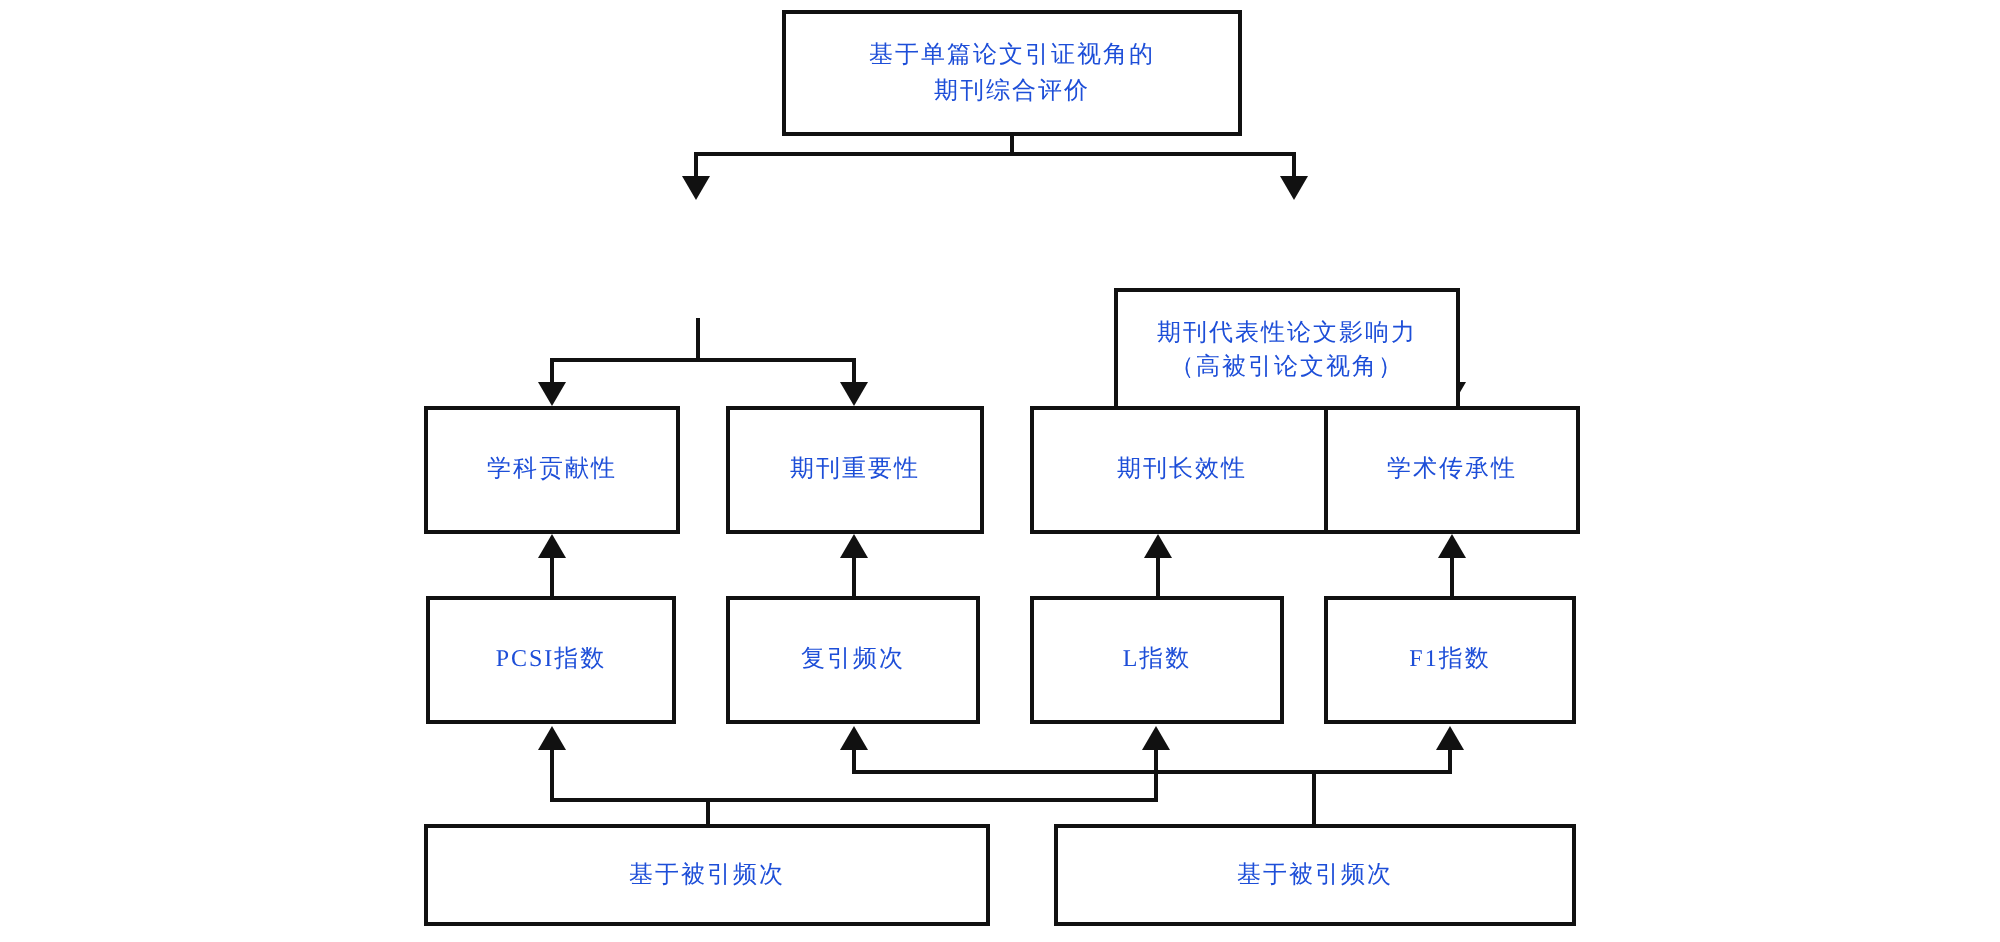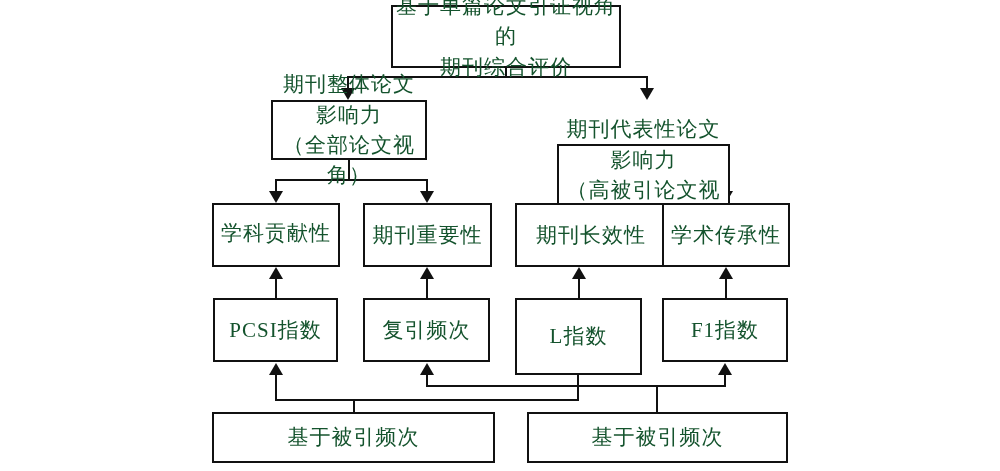--- a/index.html
+++ b/index.html
@@ -19,26 +19,26 @@
     position: absolute;
     left: 0; top: 0;
     width: 1000px;
     height: 471px;
   }
   .node {
     position: absolute;
     box-sizing: border-box;
     background: #ffffff;
     border: 2px solid #111111;
-    color: #14532d;
+    color: #1d4ed8;
     display: flex;
     align-items: center;
     justify-content: center;
     text-align: center;
-    font-size: 21px;
+    font-size: 12px;
     line-height: 1.45;
     letter-spacing: 1px;
     white-space: pre-line;
   }
 </style>
 </head>
 <body>
 
 <div class="canvas">
 
@@ -99,39 +99,37 @@
         <polygon points="420,375 434,375 427,363" stroke="none"></polygon>
         <path d="M725,387 V374" fill="none"></path>
         <polygon points="718,375 732,375 725,363" stroke="none"></polygon>
       </g>
     </g>
   </svg>
 
   <div class="node" style="left:391px; top:5px; width:230px; height:63px;">基于单篇论文引证视角的
 期刊综合评价</div>
 
-  <div class="node" style="left:271px; top:100px; width:156px; height:60px;">期刊整体论文影响力
-（全部论文视角）</div>
 
   <div class="node" style="left:557px; top:100px; width:173px; height:62px;margin-top:44px;">期刊代表性论文影响力
 （高被引论文视角）</div>
 
-  <div class="node" style="left:212px; top:203px; width:128px; height:64px;font-family:Liberation Mono, monospace;">学科贡献性</div>
+  <div class="node" style="left:212px; top:203px; width:128px; height:64px;">学科贡献性</div>
 
   <div class="node" style="left:363px; top:203px; width:129px; height:64px;">期刊重要性</div>
 
   <div class="node" style="left:515px; top:203px; width:152px; height:64px;">期刊长效性</div>
 
   <div class="node" style="left:662px; top:203px; width:128px; height:64px;">学术传承性</div>
 
   <div class="node" style="left:213px; top:298px; width:125px; height:64px;">PCSI指数</div>
 
   <div class="node" style="left:363px; top:298px; width:127px; height:64px;">复引频次</div>
 
-  <div class="node" style="left:515px; top:298px; width:127px; height:77px;">L指数</div>
+  <div class="node" style="left:515px; top:298px; width:127px; height:64px;">L指数</div>
 
   <div class="node" style="left:662px; top:298px; width:126px; height:64px;">F1指数</div>
 
   <div class="node" style="left:212px; top:412px; width:283px; height:51px;">基于被引频次</div>
 
   <div class="node" style="left:527px; top:412px; width:261px; height:51px;">基于被引频次</div>
 
 </div>
 
 </body></html>

